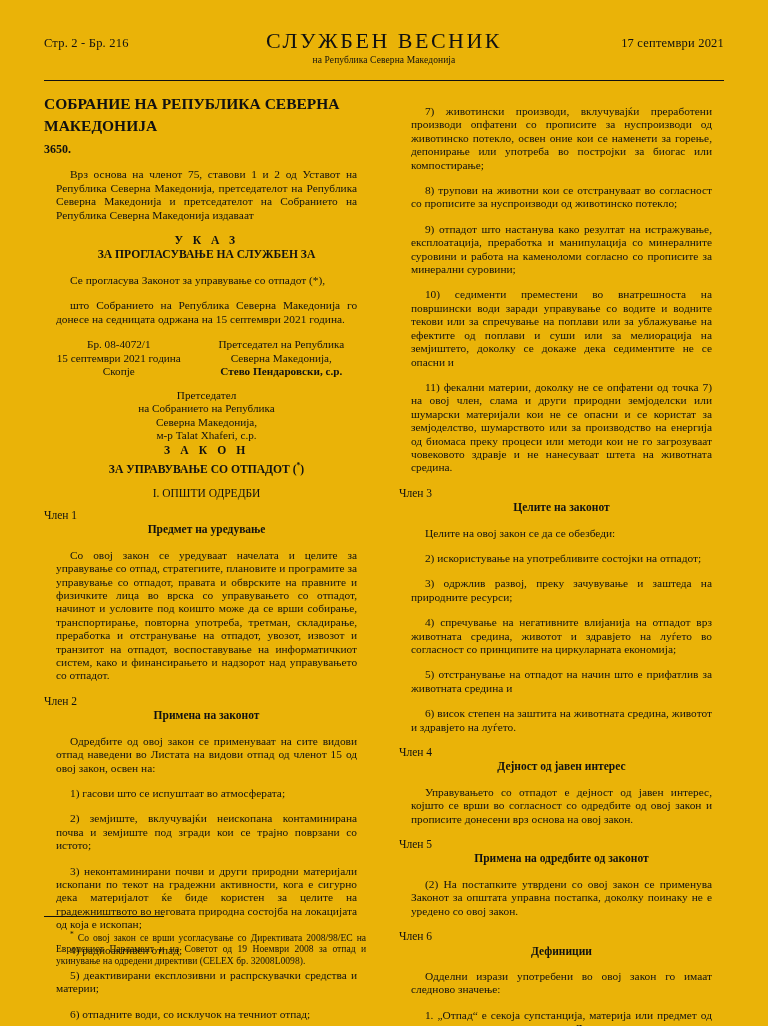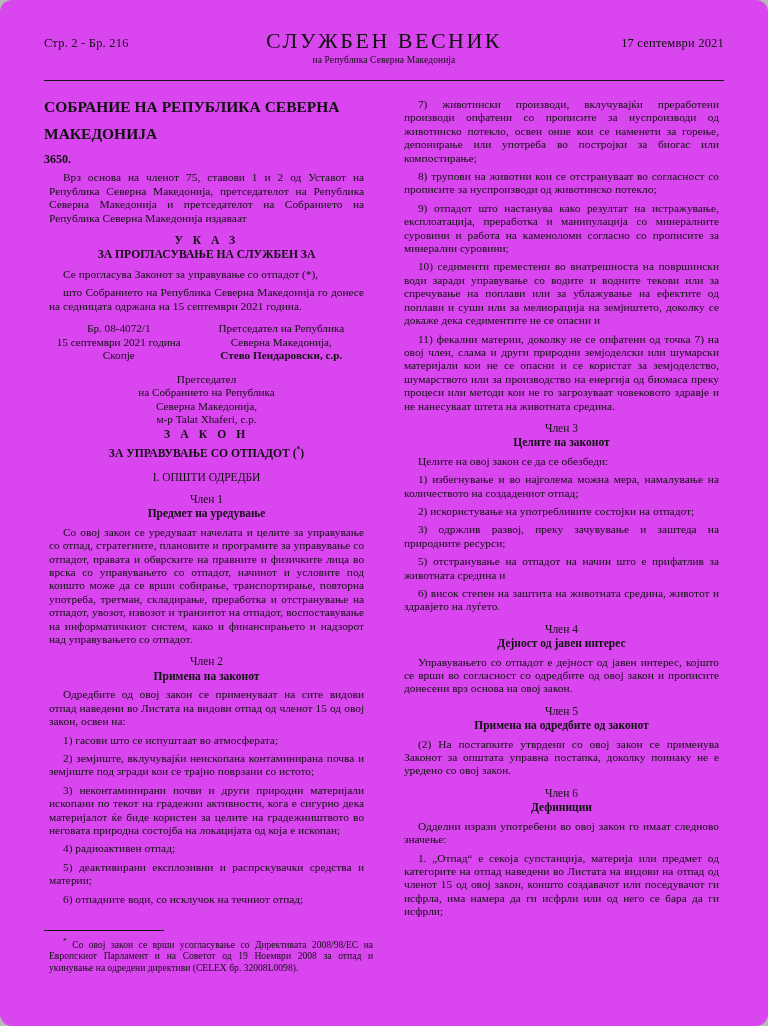--- a/index.html
+++ b/index.html
@@ -4,28 +4,27 @@
 <style>
   html, body {
     margin: 0;
     padding: 0;
     background: #b9b9b9;
   }
   .page {
     position: relative;
     width: 768px;
     height: 1026px;
-    background: #d946ef;
+    background: #eab308;
     margin: 0 auto;
     box-sizing: border-box;
     padding: 28px 44px 20px 44px;
     font-family: "Liberation Serif", serif;
     color: #111111;
     overflow: hidden;
-    border-radius: 12px;
   }
 
   
   .masthead {
     position: relative;
     height: 48px;
   }
   .masthead .left {
     position: absolute;
     left: 0;
@@ -78,31 +77,31 @@
     border-right: 0px solid #ccc;
   }
   .col.right {
     padding-left: 11px;
   }
   .gap { width: 10px; }
 
   h1.org {
     font-size: 15.5px;
     font-weight: 700;
-    line-height: 27px;
+    line-height: 22px;
     margin: 0 0 6px 0;
     text-align: left;
   }
   .actnum {
     font-weight: 700;
     font-size: 12px;
     margin: 2px 0 2px 0;
   }
   p {
-    margin: 5px;
+    margin: 12px;
     text-indent: 14px;
   }
 
   .center { text-align: center; }
   .bold { font-weight: 700; }
   .heading-block {
     text-align: center;
     margin: 9px 0 6px 0;
     font-weight: 700;
     font-size: 11.6px;
@@ -136,21 +135,21 @@
     font-size: 11.6px;
     line-height: 15px;
   }
   .law-title .l1 { letter-spacing: 3.6px; }
   .section-title {
     text-align: center;
     margin: 10px 0 6px 0;
     font-size: 11.5px;
   }
   .article {
-    text-align: center;
+    text-align: left;
     margin: 9px 0 1px 0;
     font-size: 11.5px;
   }
   .article-name {
     text-align: center;
     font-weight: 700;
     font-size: 11.5px;
     margin-bottom: 3px;
   }
 
@@ -262,23 +261,23 @@
 
       <p>7) животински производи, вклучувајќи преработени производи опфатени со прописите за нуспроизводи од животинско потекло, освен оние кои се наменети за горење, депонирање или употреба во постројки за биогас или компостирање;</p>
       <p>8) трупови на животни кои се отстрануваат во согласност со прописите за нуспроизводи од животинско потекло;</p>
       <p>9) отпадот што настанува како резултат на истражување, експлоатација, преработка и манипулација со минералните суровини и работа на каменоломи согласно со прописите за минерални суровини;</p>
       <p>10) седименти преместени во внатрешноста на површински води заради управување со водите и водните текови или за спречување на поплави или за ублажување на ефектите од поплави и суши или за мелиорација на земјиштето, доколку се докаже дека седиментите не се опасни и</p>
       <p>11) фекални материи, доколку не се опфатени од точка 7) на овој член, слама и други природни земјоделски или шумарски материјали кои не се опасни и се користат за земјоделство, шумарството или за производство на енергија од биомаса преку процеси или методи кои не го загрозуваат човековото здравје и не нанесуваат штета на животната средина.</p>
 
       <div class="article">Член 3</div>
       <div class="article-name">Целите на законот</div>
       <p>Целите на овој закон се да се обезбеди:</p>
-      <p>1) избегнување и во најголема можна мера, намалување на количеството на создадениот отпад;</p>
       <p>2) искористување на употребливите состојки на отпадот;</p>
       <p>3) одржлив развој, преку зачувување и заштеда на природните ресурси;</p>
+      <p>4) спречување на негативните влијанија на отпадот врз животната средина, животот и здравјето на луѓето во согласност со принципите на циркуларната економија;</p>
       <p>5) отстранување на отпадот на начин што е прифатлив за животната средина и</p>
       <p>6) висок степен на заштита на животната средина, животот и здравјето на луѓето.</p>
 
       <div class="article">Член 4</div>
       <div class="article-name">Дејност од јавен интерес</div>
       <p>Управувањето со отпадот е дејност од јавен интерес, којшто се врши во согласност со одредбите од овој закон и прописите донесени врз основа на овој закон.</p>
 
       <div class="article">Член 5</div>
       <div class="article-name">Примена на одредбите од законот</div>
       <p>(2) На постапките утврдени со овој закон се применува Законот за општата управна постапка, доколку поинаку не е уредено со овој закон.</p>

